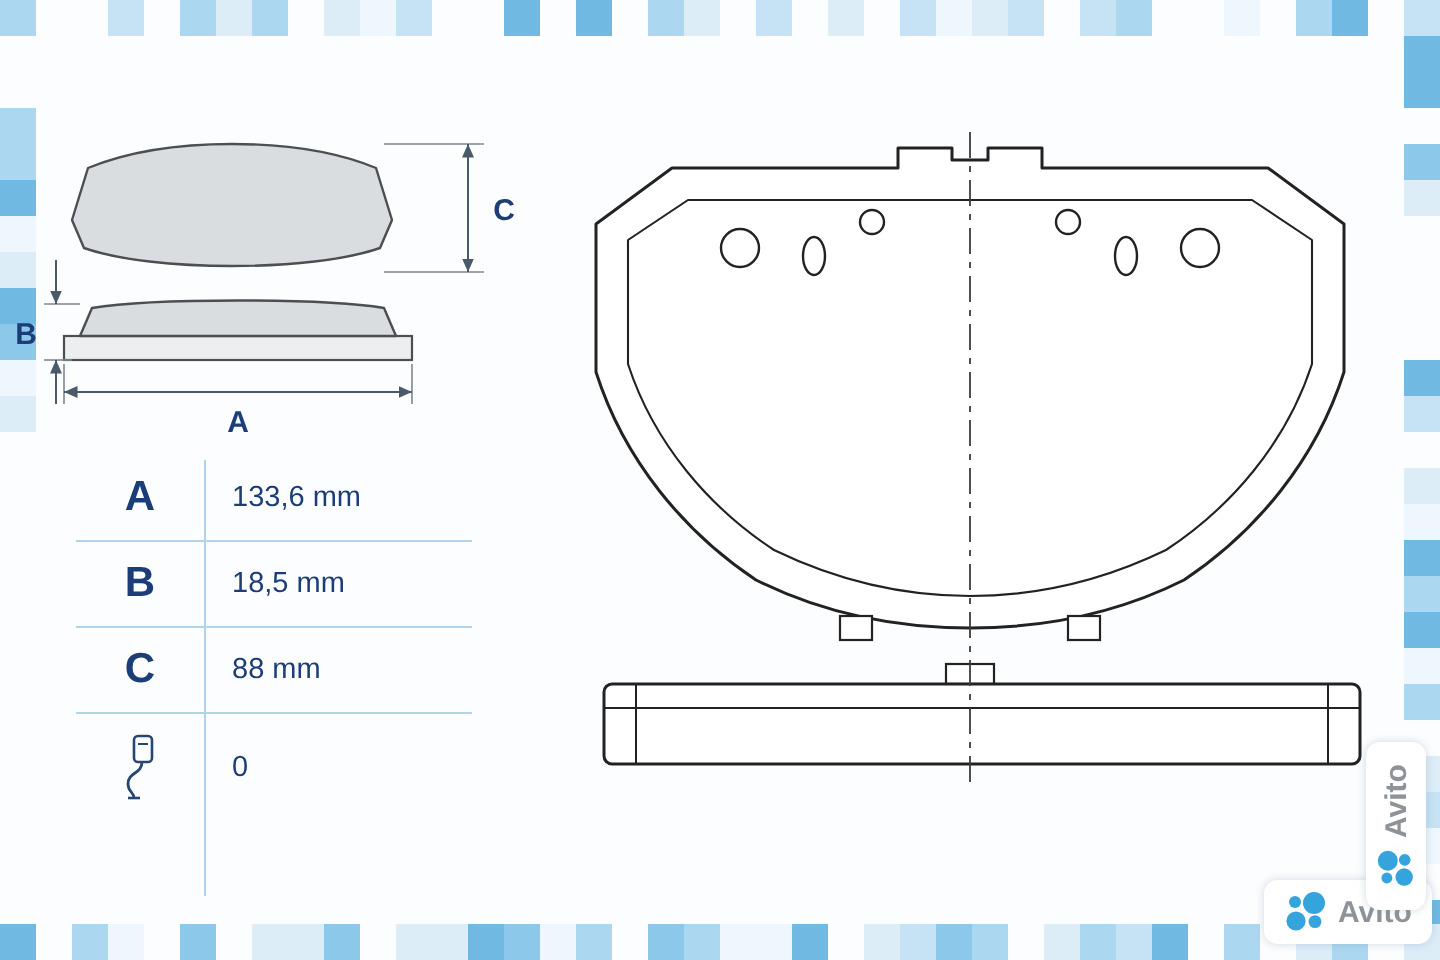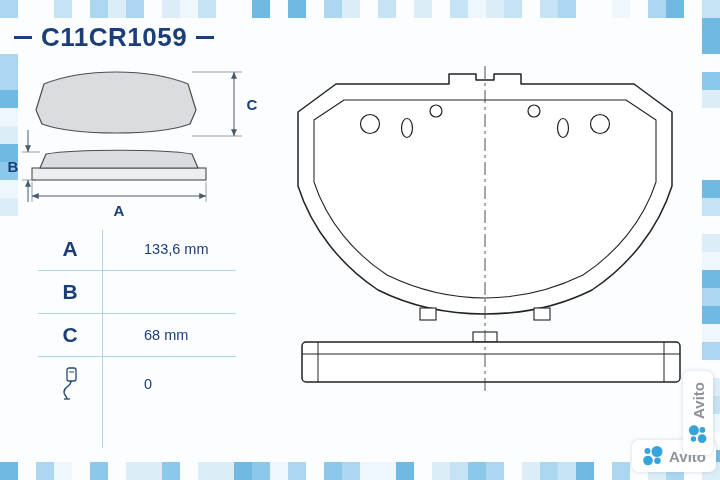--- a/index.html
+++ b/index.html
@@ -41,21 +41,21 @@
     fill:var(--title_navy);text-anchor:middle;}
   
   .spec-table{position:absolute;left:38px;top:228px;width:198px;height:222px;z-index:2;}
   .spec-table .vline{position:absolute;left:64px;top:2px;bottom:2px;width:1px;
     background:var(--table_line_blue);}
   .spec-row{display:flex;align-items:center;height:42px;
     border-bottom:1px solid var(--table_line_blue);}
   .spec-row.sensor{height:54px;border-bottom:none;}
   .cell-label{width:64px;text-align:center;font-weight:bold;font-size:21px;
     color:var(--title_navy);}
-  .cell-value{flex:1;padding-left:14px;font-size:14.5px;color:var(--title_navy);margin-left:28px;}
+  .cell-value{flex:1;padding-left:14px;font-size:14.5px;color:var(--title_navy);}
   .sensor-icon-wrap{width:64px;display:flex;justify-content:center;}
   .sensor-icon-wrap svg{position:static;}
   
   .watermark{
     position:absolute;z-index:3;background:#ffffff;border-radius:7px;
     display:flex;align-items:center;justify-content:center;gap:5px;
     box-shadow:0 0 4px rgba(120,150,170,.35);
   }
   .watermark svg{position:static;flex:0 0 auto;}
   #wm-bottom{left:632px;top:440px;width:84px;height:32px;}
@@ -184,25 +184,20 @@
       <div class="sq" style="background: rgb(111, 185, 227);"></div>
       <div class="sq"></div>
       <div class="sq" style="background: rgb(171, 215, 240);"></div>
       <div class="sq"></div>
       <div class="sq" style="background: rgb(220, 237, 248);"></div>
       <div class="sq" style="background: rgb(171, 215, 240);"></div>
       <div class="sq"></div>
       <div class="sq" style="background: rgb(220, 237, 248);"></div>
     </div>
 
-  <div class="title">
-    <span class="dash"></span>
-    <span class="title-text">C11CR1059</span>
-    <span class="dash"></span>
-  </div>
 
   <svg id="small-views" width="262" height="168" viewBox="0 0 262 168">
     <defs>
       <marker id="arr" viewBox="0 0 10 10" refX="9" refY="5" markerWidth="7.5" markerHeight="7.5" orient="auto-start-reverse">
         <path d="M0,1 L9,5 L0,9 z" fill="#4a5a6a"></path>
       </marker>
     </defs>
 
     <path class="pad-fill" d="M 30 52 L 38 26 C 60 17 86 14 110 14 C 134 14 160 17 182 26 L 190 52 L 184 66 C 150 78 70 78 36 66 Z"></path>
 
@@ -255,24 +250,25 @@
 
   <div class="spec-table">
     <div class="vline"></div>
 
     <div class="spec-row">
       <div class="cell-label">A</div>
       <div class="cell-value">133,6 mm</div>
     </div>
     <div class="spec-row">
       <div class="cell-label">B</div>
+      <div class="cell-value">18,5 mm</div>
     </div>
     <div class="spec-row">
       <div class="cell-label">C</div>
-      <div class="cell-value">68 mm</div>
+      <div class="cell-value">88 mm</div>
     </div>
     <div class="spec-row sensor">
       <div class="sensor-icon-wrap">
         <svg width="26" height="36" viewBox="0 0 26 36">
           <rect x="10" y="2" width="9" height="13" rx="2" fill="#ffffff" stroke="#26476f" stroke-width="1.3"></rect>
           <line x1="12" y1="6" x2="17" y2="6" stroke="#26476f" stroke-width="1"></line>
           <path d="M14 15 C 14 21 7 20 7 26 C 7 30 10 30 10 33" fill="none" stroke="#26476f" stroke-width="1.4"></path>
           <line x1="7" y1="33" x2="13" y2="33" stroke="#26476f" stroke-width="1.3"></line>
         </svg>
       </div>

